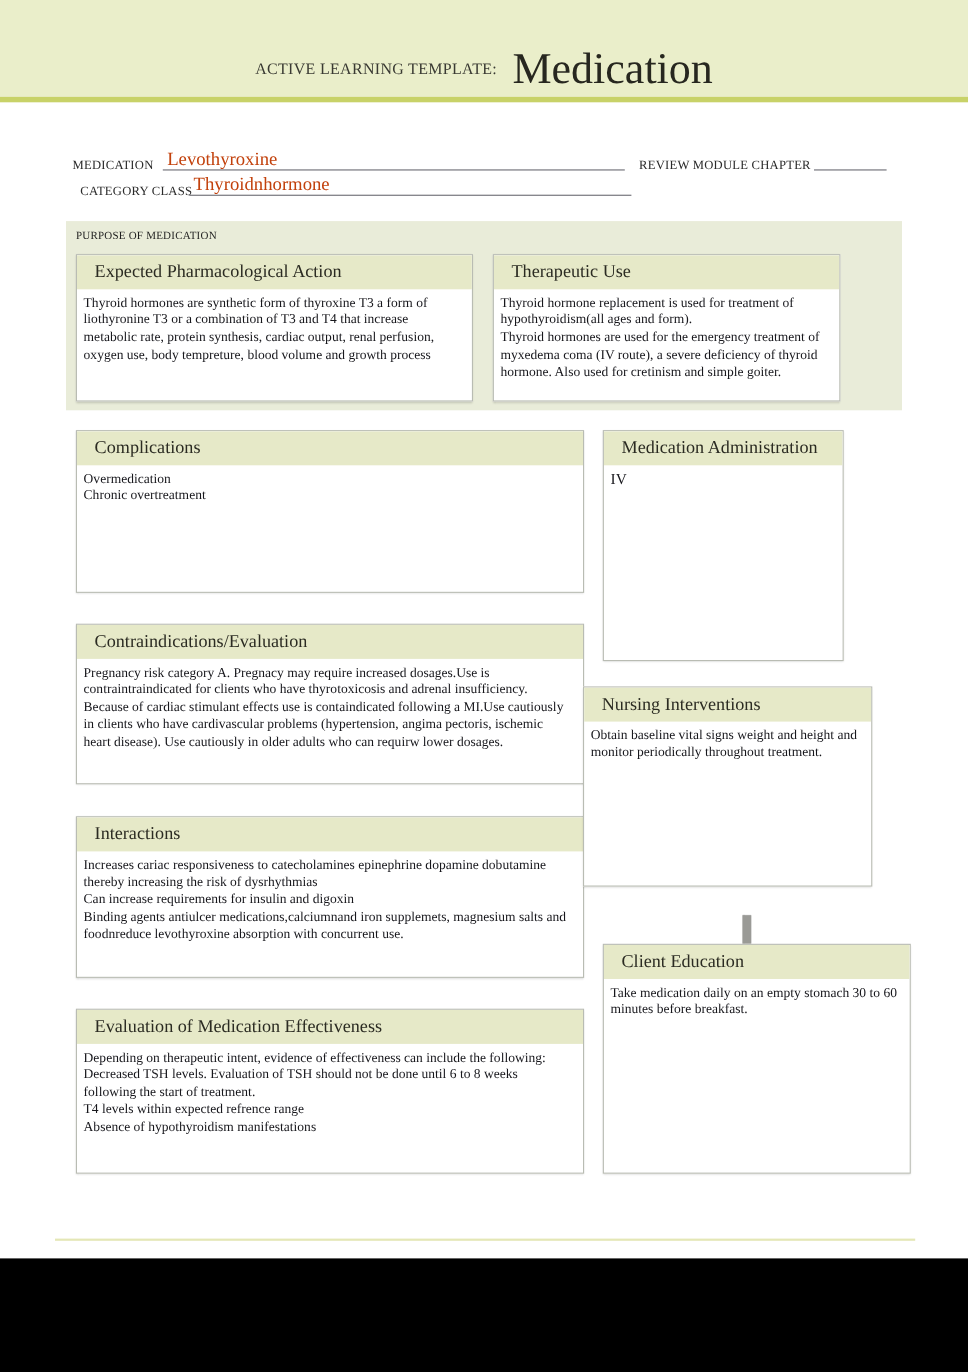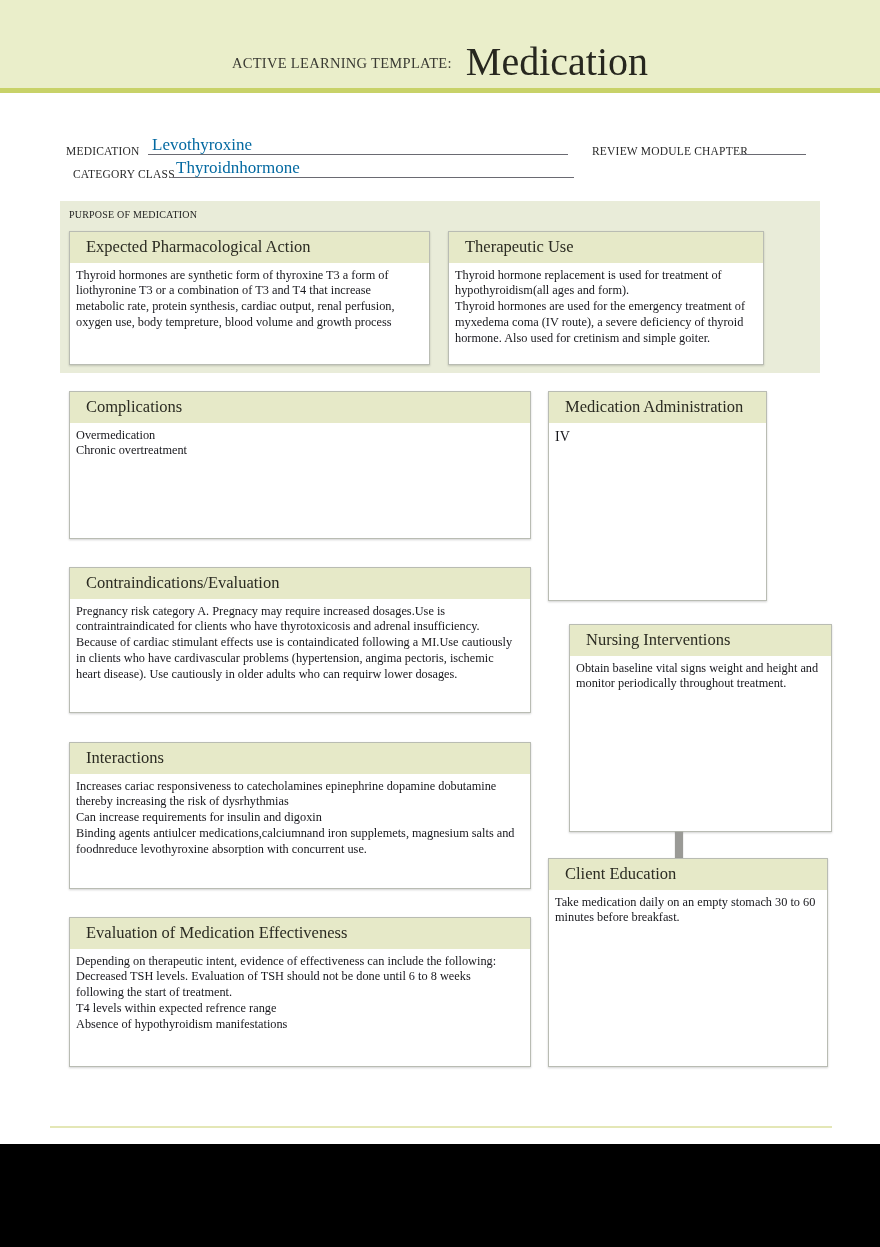--- a/index.html
+++ b/index.html
@@ -42,21 +42,21 @@
   .field-row{position:relative;height:24px;}
   .fld-label{
     position:absolute;font-size:11.5px;letter-spacing:.2px;color:#2a2a2a;
     text-transform:uppercase;font-variant:small-caps;
     font-family:"Liberation Serif", serif;
   }
   .fld-line{
     position:absolute;border-bottom:1px solid #6a6a72;height:20px;
   }
   .fld-val{
-    position:absolute;font-size:17px;color:#0369a1;
+    position:absolute;font-size:17px;color:#c2410c;
     font-family:"Liberation Serif", serif;
   }
 
   
   .purpose-wrap{
     position:absolute;left:60px;top:201px;width:760px;height:172px;
     background:#e9ecd9;
   }
   .purpose-title{
     position:absolute;left:9px;top:8px;font-size:10px;
@@ -113,21 +113,21 @@
   <span class="doc-title">Medication</span>
 </div>
 
 <div class="fields">
 
   <div class="field-row">
     <span class="fld-label" style="left:66px;top:13px;">MEDICATION</span>
     <span class="fld-line" style="left:148px;top:2px;width:420px;"></span>
     <span class="fld-val" style="left:152px;top:3px;">Levothyroxine</span>
 
-    <span class="fld-label" style="left:581px;top:13px;margin-left:11px;">REVIEW MODULE CHAPTER</span>
+    <span class="fld-label" style="left:581px;top:13px;">REVIEW MODULE CHAPTER</span>
     <span class="fld-line" style="left:740px;top:2px;width:66px;"></span>
     <span class="fld-val" style="left:744px;top:3px;"></span>
   </div>
 
   <div class="field-row">
     <span class="fld-label" style="left:73px;top:12px;">CATEGORY CLASS</span>
     <span class="fld-line" style="left:172px;top:1px;width:402px;"></span>
     <span class="fld-val" style="left:176px;top:2px;">Thyroidnhormone</span>
   </div>
 
@@ -172,21 +172,21 @@
 Decreased TSH levels. Evaluation of TSH should not be done until 6 to 8 weeks following the start of treatment.
 T4 levels within expected refrence range
 Absence of hypothyroidism manifestations</div>
 </div>
 
 <div class="card" style="left:548px;top:391px;width:219px;height:210px;">
   <div class="card-head">Medication Administration</div>
   <div class="card-body" style="font-size:14px;">IV</div>
 </div>
 
-<div class="card" style="left:569px;top:624px;width:263px;height:208px;">
+<div class="card" style="left:530px;top:624px;width:263px;height:182px;">
   <div class="card-head">Nursing Interventions</div>
   <div class="card-body">Obtain baseline vital signs weight and height and monitor periodically throughout treatment.</div>
 </div>
 
 <div class="connector" style="left:675px;top:832px;width:8px;height:26px;"></div>
 
 <div class="card" style="left:548px;top:858px;width:280px;height:209px;">
   <div class="card-head">Client Education</div>
   <div class="card-body">Take medication daily on an empty stomach 30 to 60 minutes before breakfast.</div>
 </div>

